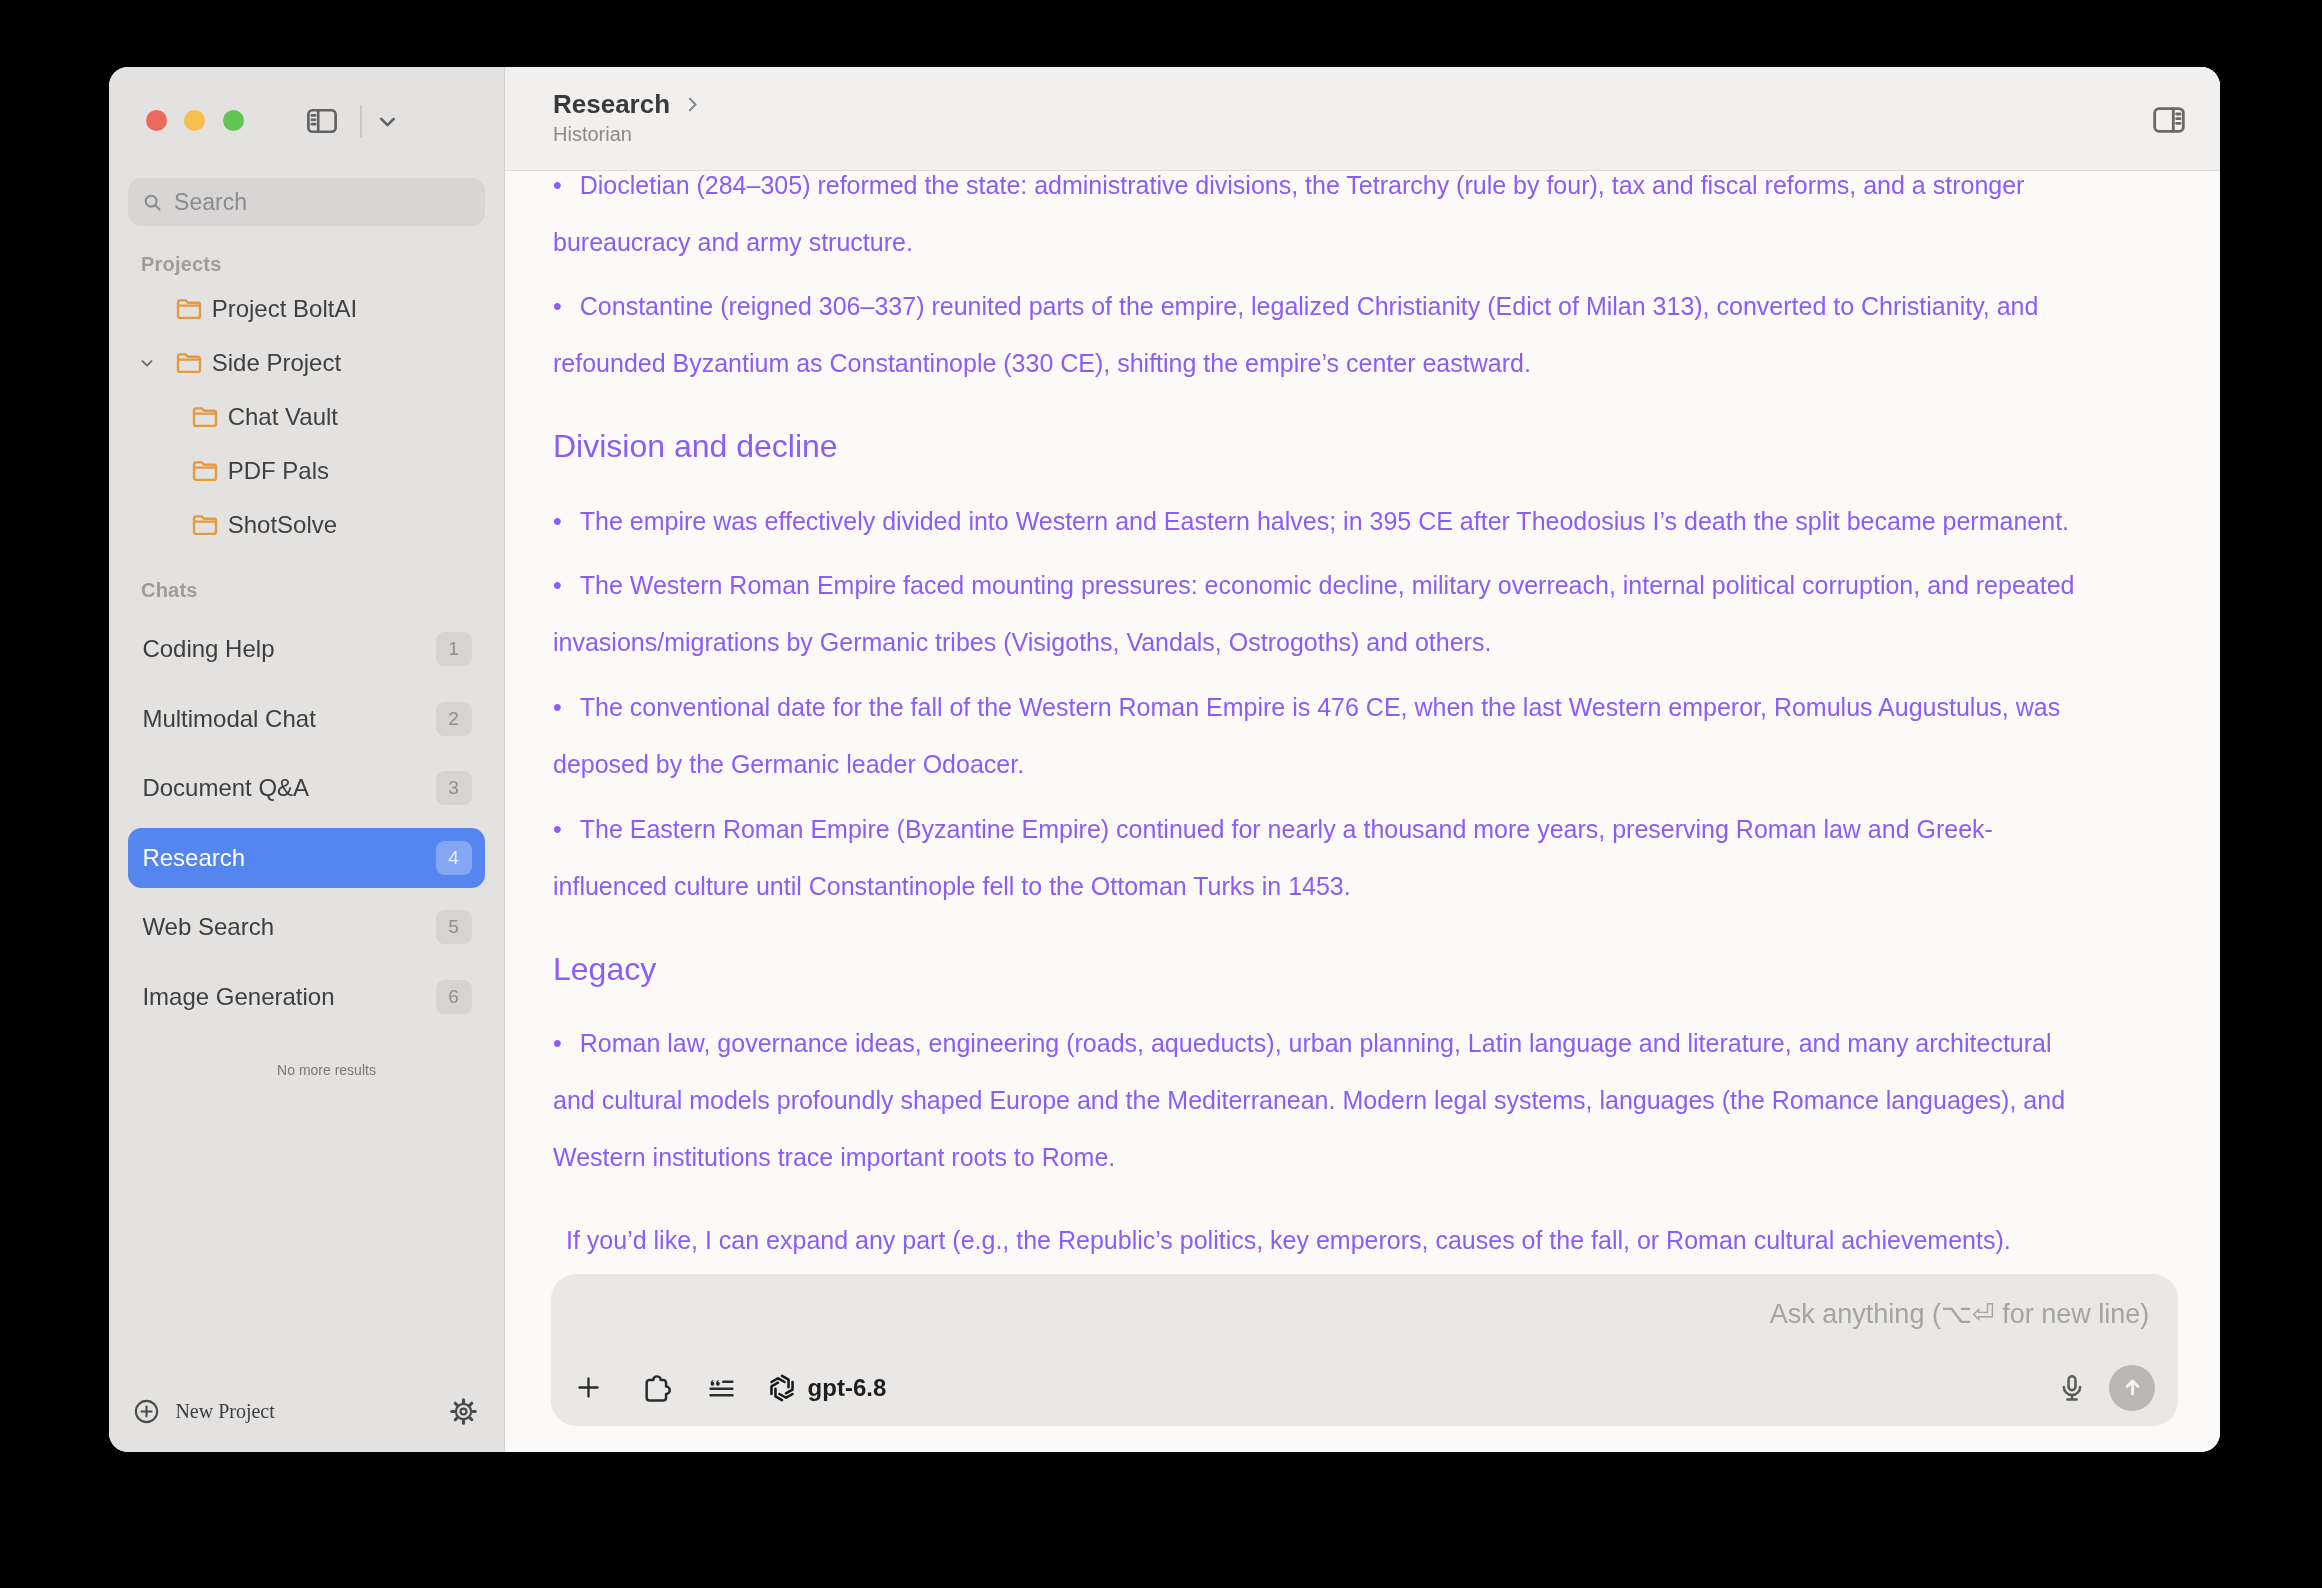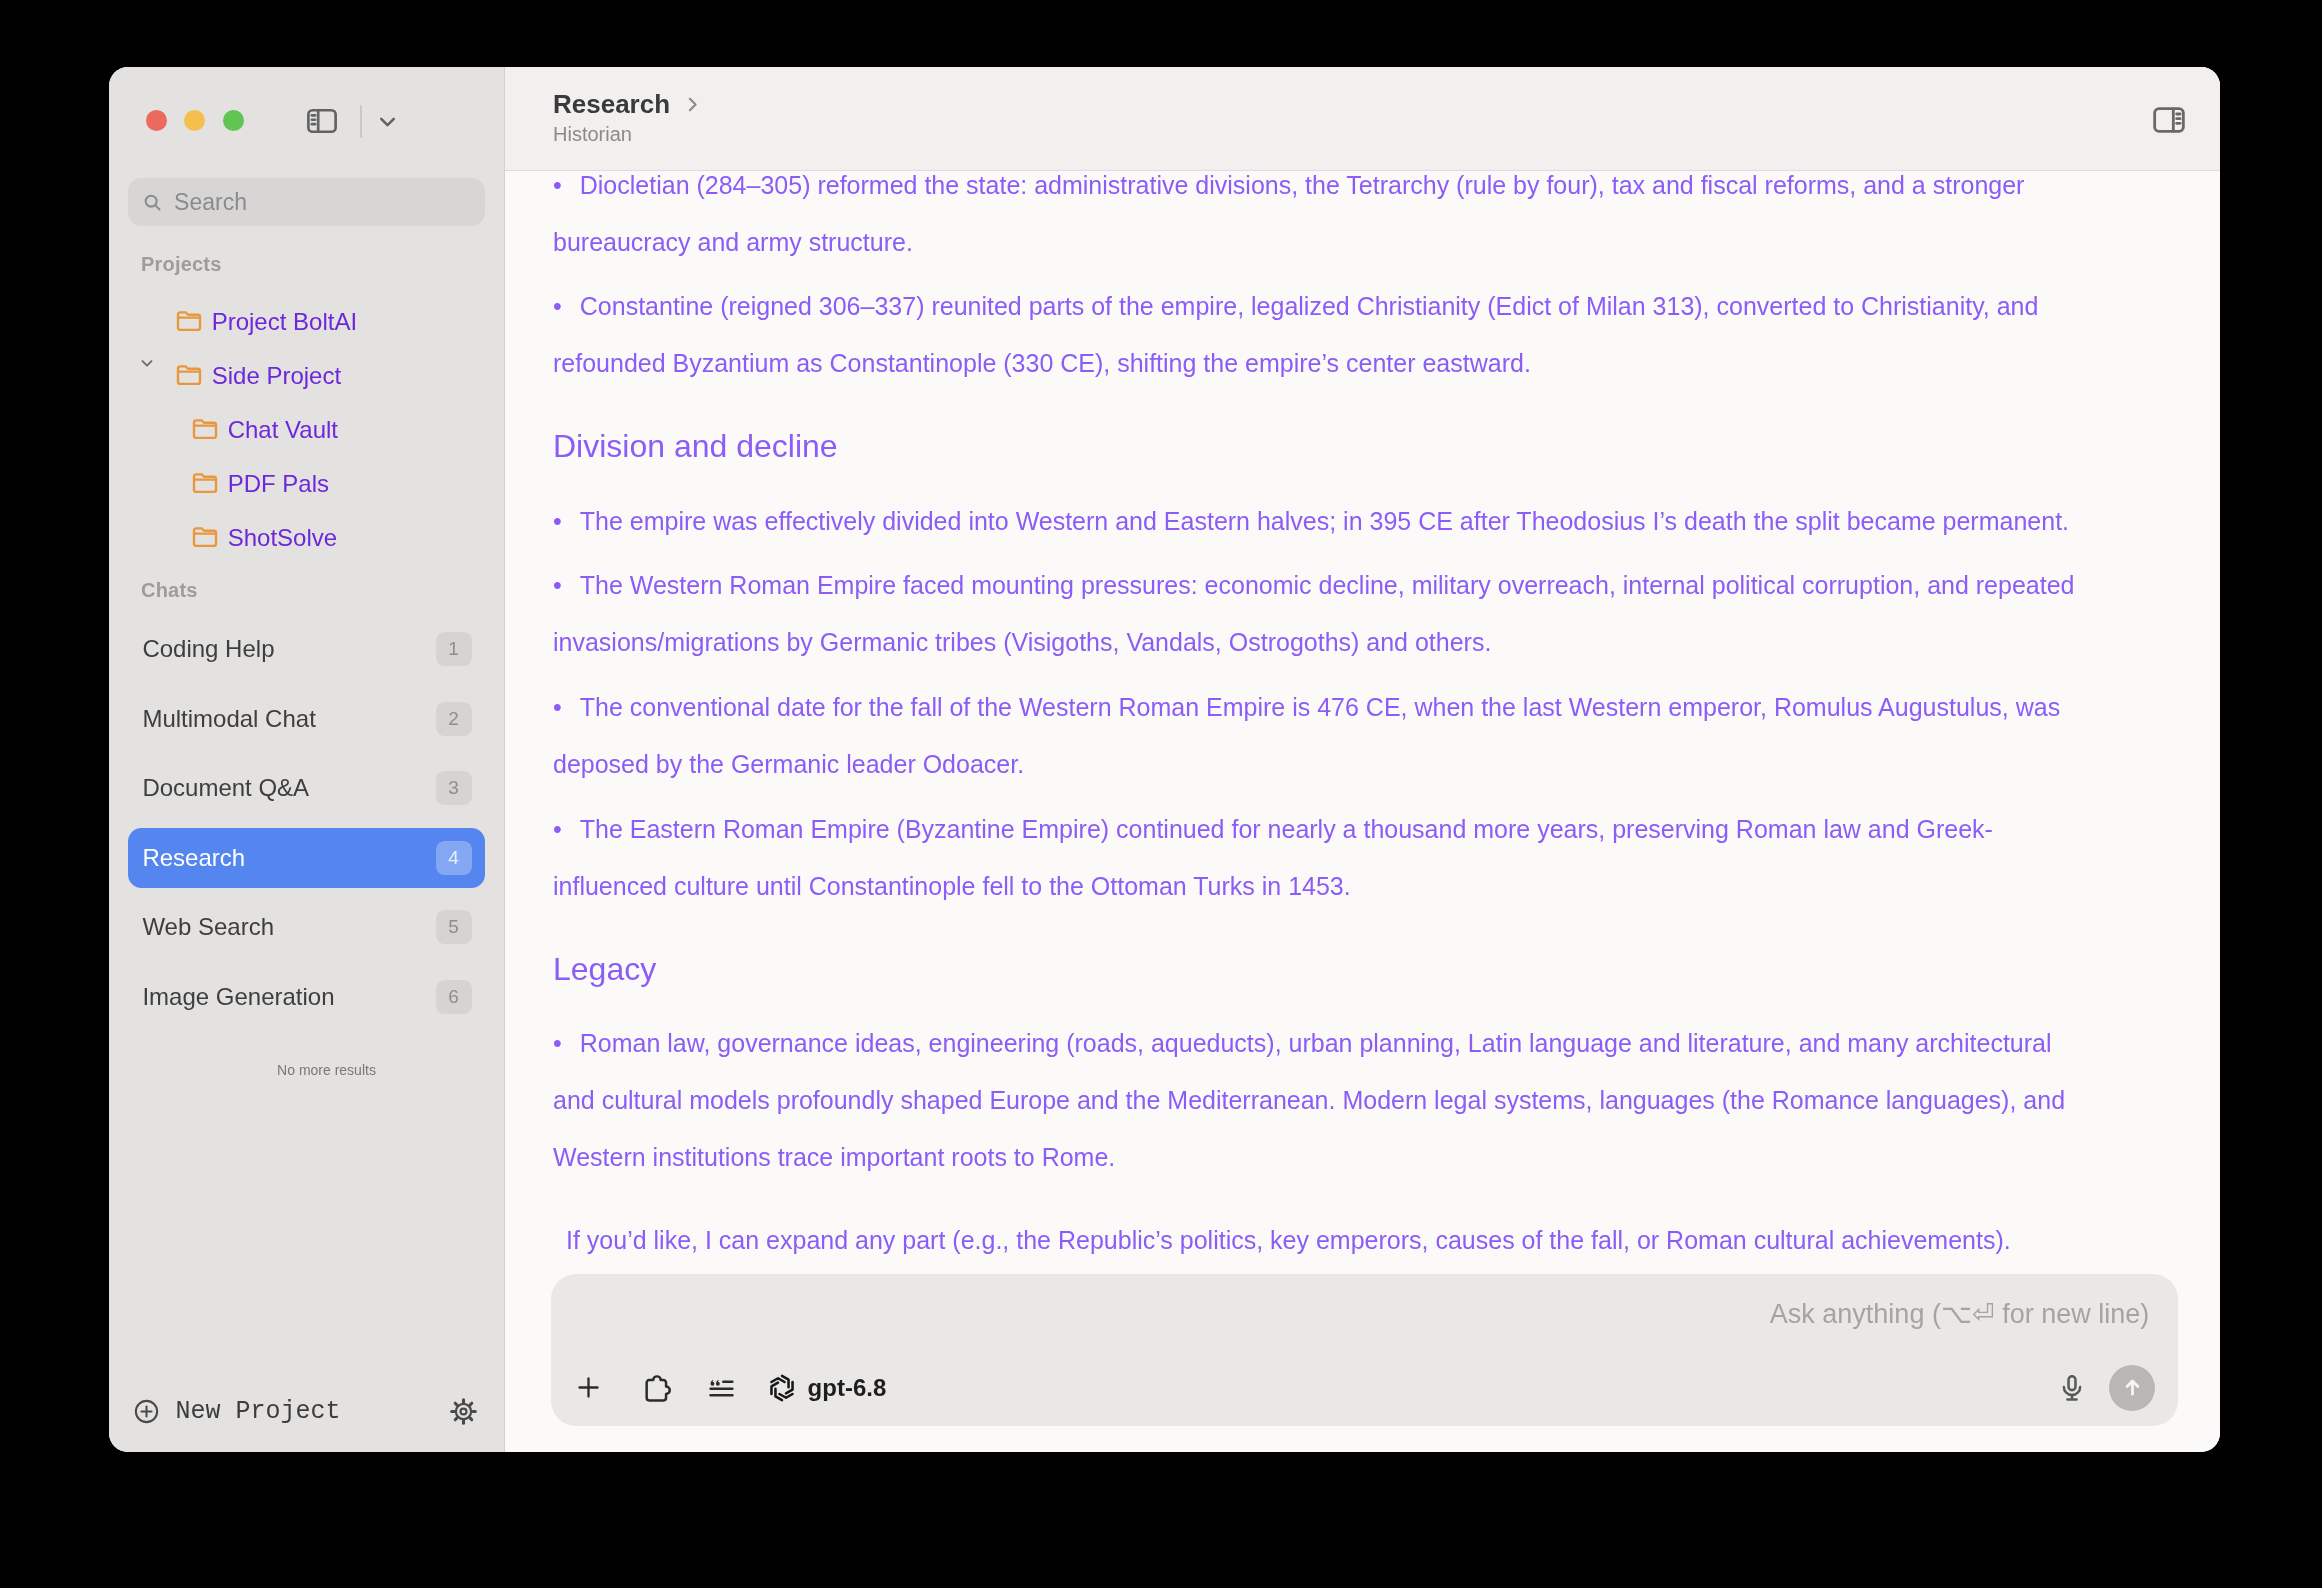--- a/index.html
+++ b/index.html
@@ -20,22 +20,22 @@
           background:none;border:none;padding:0;cursor:default;}
   .tb-sep{position:absolute;top:38px;left:251px;width:1.9px;height:33px;background:#c9c8c6;border-radius:1px;}
   .icon{display:inline-flex;}
   .search-wrap{margin:0 19px;height:48px;flex:none;border-radius:13.4px;background:#d7d6d5;
                display:flex;align-items:center;padding:0 12.5px;gap:8.6px;}
   .search-input{flex:1;border:none;background:transparent;outline:none;font-size:23px;color:#3a3a3a;
                 font-family:inherit;}
   .search-input::placeholder{color:#8b8b8f;}
   .section-label{margin:27px 0 5.8px 32px;font-size:20px;font-weight:600;color:#9e9d9b;letter-spacing:0.2px;}
   .proj-list{display:flex;flex-direction:column;}
-  .proj-row{position:relative;height:54px;display:flex;align-items:flex-end;gap:7.7px;padding-left:65px;
-            font-size:24px;color:#6d28d9;}
+  .proj-row{position:relative;height:54px;display:flex;align-items:center;gap:7.7px;padding-left:65px;
+            font-size:24px;color:#404040;}
   .proj-row.nested{padding-left:81px;}
   .proj-chev{position:absolute;left:29px;top:50%;transform:translateY(-50%);display:flex;}
   .chat-list{display:flex;flex-direction:column;margin-top:11.5px;}
   .chat-row{height:60px;margin:0 19px 9.6px;border-radius:13.4px;display:flex;align-items:center;
             padding:0 13.4px 0 14.4px;font-size:24px;color:#3e3e3e;}
   .chat-row .badge{margin-left:auto;min-width:36px;height:34px;padding:0 7.7px;border-radius:8.6px;
                    background:#d5d4d3;color:#8f8e8c;font-size:19px;display:flex;align-items:center;justify-content:center;}
   .chat-row.selected{background:#5586f0;color:#fff;}
   .chat-row.selected .badge{background:rgba(255,255,255,.28);color:#e9efff;}
   .no-more{text-align:center;color:#787876;font-size:14px;margin-top:25px;padding-left:40px;}
@@ -212,21 +212,21 @@
   </div>
           <div class="chat-row">
     <span>Image Generation</span>
     <span class="badge">6</span>
   </div>
         </div>
 
       <div class="no-more">No more results</div>
 
       <div class="sidebar-footer">
-        <button class="cmp-btn" style="gap:14.4px;font-size:25px;color:#3d3d3d;font-family:Liberation Mono, monospace;">
+        <button class="cmp-btn" style="gap:14.4px;font-size:20px;color:#3d3d3d;font-family:Liberation Serif, serif;">
           <span class="icon">
             <svg width="29" height="29" viewBox="0 0 24 24" fill="none" stroke="#4a4a4a" stroke-width="1.7" stroke-linecap="round">
               <circle cx="12" cy="12" r="8.8"></circle>
                 <path d="M12 7.8 V16.2"></path>
                 <path d="M7.8 12 H16.2"></path>
             </svg>
           </span>
           <span>New Project</span>
         </button>
         <button class="gear-btn">

